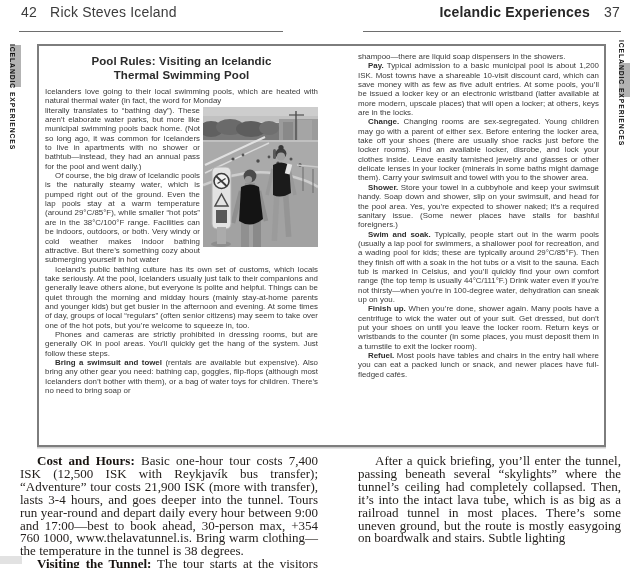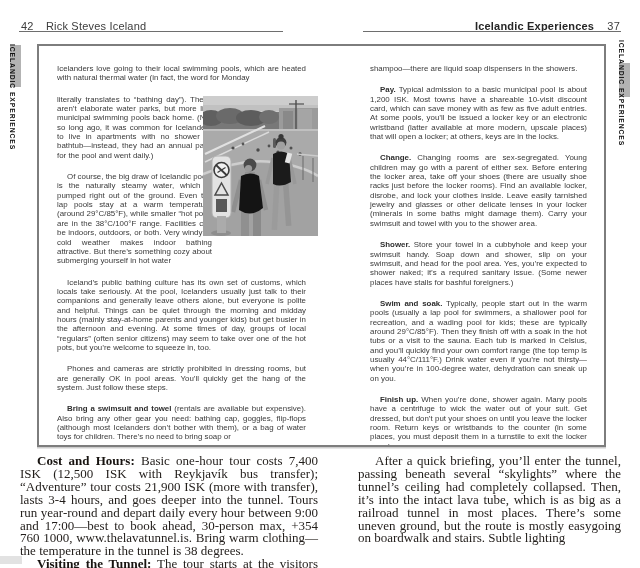--- a/index.html
+++ b/index.html
@@ -1,20 +1,20 @@
 <!DOCTYPE html>
 <html><head>
 <meta charset="utf-8">
 <style>
   * { margin:0; padding:0; box-sizing:border-box; }
   html,body { width:640px; height:568px; background:#ffffff; }
   body { position:relative; overflow:hidden; font-family:"Liberation Sans", sans-serif; }
 
   
-  .hdr { position:absolute; top:20px; font-size:11px; color:#3c3c3c; letter-spacing:.2px; white-space:nowrap; }
+  .hdr { position:absolute; top:4px; font-size:14px; color:#3c3c3c; letter-spacing:.2px; white-space:nowrap; }
   .hdr-left { left:21px; }
   .hdr-left .book-title { margin-left:9px; }
   .hdr-right { right:20px; }
   .hdr-right .chapter-title { font-weight:bold; margin-right:10px; color:#262626; }
   .hdr-rule { position:absolute; top:31px; height:1px; background:#6e6e6e; }
   .rule-left { left:19px; width:264px; }
   .rule-right { left:363px; width:258px; }
 
   
   .tab-bg { position:absolute; width:11px; background:#b3b3b3; }
@@ -28,21 +28,21 @@
   
   .rules-box { position:absolute; left:37px; top:44px; width:569px; height:403px;
                border:2px solid #7d7d7d; background:#fff; overflow:hidden;
                box-shadow:0 1.5px 0 #cdcdcd; }
   .col { position:absolute; top:6px; font-size:7.9px; line-height:9.35px; text-align:justify;
          color:#3a3a3a; }
   .col-left { left:6px; width:273px; }
   .col-right { left:319px; width:241px; }
   .box-title { text-align:center; font-weight:bold; font-size:11.5px; line-height:13.5px;
                color:#2b2b2b; margin:3px 0 5px; letter-spacing:.1px; }
-  p.bp { margin:12px; }
+  p.bp { margin:0; }
   p.ind { text-indent:10px; }
   .wrap-zone { position:relative; }
   .narrow { width:155px; }
   .photo { position:absolute; top:1px; right:0; width:115px; height:140px; overflow:hidden; }
   b { font-weight:bold; color:#2e2e2e; }
 
   
   .serif-col { position:absolute; top:455px; font-family:"Liberation Serif", serif;
                font-size:13px; line-height:12.9px; text-align:justify; color:#211d1a; }
   .serif-left { left:20px; width:298px; }
@@ -68,20 +68,24 @@
 <div class="hdr-rule rule-right"></div>
 
 <div class="tab-bg tab-bg-left"></div>
 <div class="tab-text tab-text-left">ICELANDIC EXPERIENCES</div>
 <div class="tab-bg tab-bg-right"></div>
 <div class="tab-text tab-text-right">ICELANDIC EXPERIENCES</div>
 
 <div class="rules-box">
 
   <div class="col col-left">
+    <div class="box-title">
+      <div>Pool Rules: Visiting an Icelandic</div>
+      <div>Thermal Swimming Pool</div>
+    </div>
     <p class="bp">Icelanders love going to their local swimming pools, which are heated with natural thermal water (in fact, the word for Monday</p>
 
     <div class="wrap-zone">
       <div class="photo">
         <svg viewBox="0 0 115 140" width="115" height="140" xmlns="http://www.w3.org/2000/svg">
           <rect width="115" height="140" fill="#b9b9b9"></rect>
           <g>
             <rect width="115" height="26" fill="#cdcdcd"></rect>
             <rect y="9" width="115" height="6" fill="#c1c1c1"></rect>
           </g>

